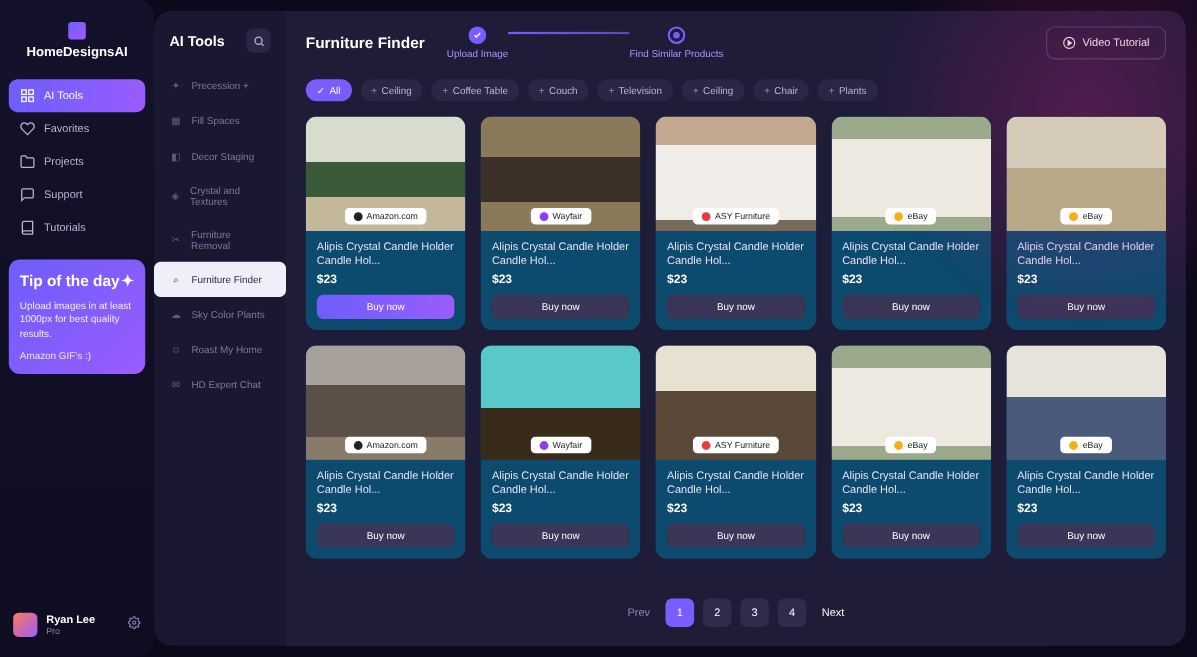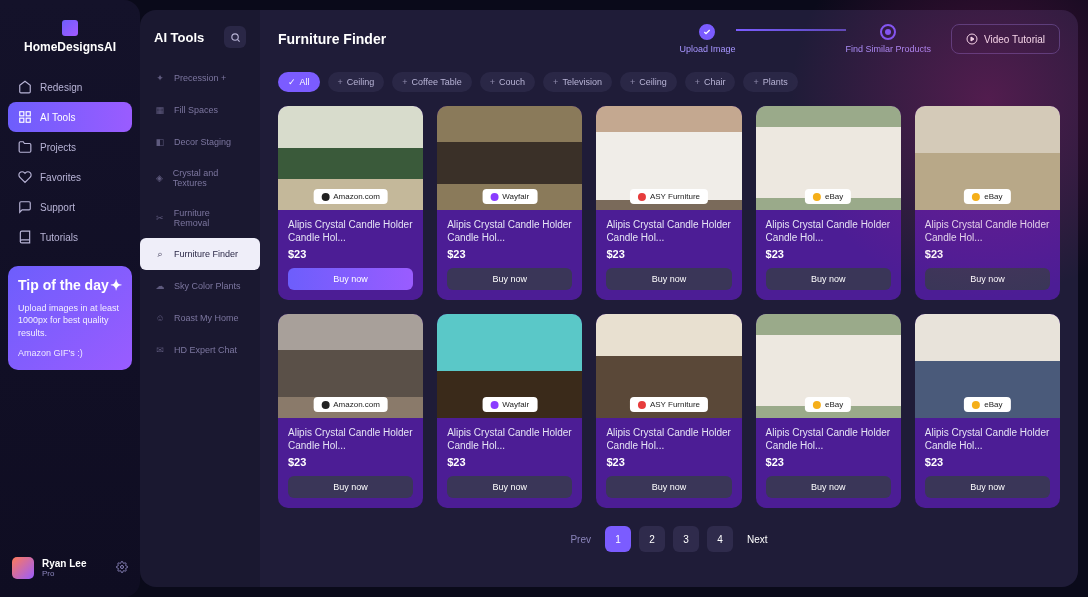--- a/index.html
+++ b/index.html
@@ -152,21 +152,21 @@
 }
 .main-header {
   display: flex;
   align-items: center;
   gap: 20px;
 }
 .page-title { font-size: 14px; font-weight: 700; }
 .stepper {
   flex: 1;
   display: flex;
-  justify-content: flex-end;
+  justify-content: flex-start;
   align-items: center;
   gap: 0;
 }
 .step {
   display: flex;
   flex-direction: column;
   align-items: center;
   font-size: 9px;
 }
 .step-circle {
@@ -217,21 +217,21 @@
   color: #fff;
 }
 .chip .plus { font-size: 9px; opacity: .7; }
 
 .grid {
   display: grid;
   grid-template-columns: repeat(5, 1fr);
   gap: 14px;
 }
 .card {
-  background: #4c1d95;
+  background: #0c4a6e;
   border-radius: 10px;
   overflow: hidden;
   display: flex;
   flex-direction: column;
 }
 .card-img {
   height: 104px;
   background: #4a5a4a;
   position: relative;
   background-size: cover;
@@ -271,21 +271,21 @@
 }
 .buy-btn.primary {
   background: linear-gradient(90deg,#6d5efc,#9a5cff);
 }
 
 .pagination {
   display: flex;
   justify-content: center;
   align-items: center;
   gap: 8px;
-  margin-top: 18px;
+  margin-top: 36px;
   font-size: 10px;
 }
 .page-btn {
   width: 26px; height: 26px;
   background: #2f2b4c;
   border-radius: 6px;
   display: flex; align-items: center; justify-content: center;
   cursor: pointer;
 }
 .page-btn.active { background: #7b5cff; }
@@ -306,54 +306,46 @@
 <body>
 
 <div class="app">
 
   <div class="sidebar1">
     <div class="logo">
       <span class="logo-icon"></span>
       <span>HomeDesignsAI</span>
     </div>
     <div id="side1-items">
-        <div class="side1-item">
-          <span class="side1-icon">
-            <svg width="14" height="14" viewBox="0 0 24 24" fill="none" stroke="currentColor" stroke-width="2">
-              <path d="M3 9l9-7 9 7v11a2 2 0 01-2 2H5a2 2 0 01-2-2z"></path>
-            </svg>
-          </span>
-          <span>Redesign</span>
-        </div>
         <div class="side1-item active">
           <span class="side1-icon">
             <svg width="14" height="14" viewBox="0 0 24 24" fill="none" stroke="currentColor" stroke-width="2">
               <rect x="3" y="3" width="7" height="7"></rect>
               <rect x="14" y="3" width="7" height="7"></rect>
               <rect x="14" y="14" width="7" height="7"></rect>
               <rect x="3" y="14" width="7" height="7"></rect>
             </svg>
           </span>
           <span>AI Tools</span>
         </div>
         <div class="side1-item">
           <span class="side1-icon">
             <svg width="14" height="14" viewBox="0 0 24 24" fill="none" stroke="currentColor" stroke-width="2">
+              <path d="M20.84 4.61a5.5 5.5 0 00-7.78 0L12 5.67l-1.06-1.06a5.5 5.5 0 00-7.78 7.78l1.06 1.06L12 21.23l7.78-7.78 1.06-1.06a5.5 5.5 0 000-7.78z"></path>
+            </svg>
+          </span>
+          <span>Favorites</span>
+        </div>
+        <div class="side1-item">
+          <span class="side1-icon">
+            <svg width="14" height="14" viewBox="0 0 24 24" fill="none" stroke="currentColor" stroke-width="2">
               <path d="M22 19a2 2 0 01-2 2H4a2 2 0 01-2-2V5a2 2 0 012-2h5l2 3h9a2 2 0 012 2z"></path>
             </svg>
           </span>
           <span>Projects</span>
-        </div>
-        <div class="side1-item">
-          <span class="side1-icon">
-            <svg width="14" height="14" viewBox="0 0 24 24" fill="none" stroke="currentColor" stroke-width="2">
-              <path d="M20.84 4.61a5.5 5.5 0 00-7.78 0L12 5.67l-1.06-1.06a5.5 5.5 0 00-7.78 7.78l1.06 1.06L12 21.23l7.78-7.78 1.06-1.06a5.5 5.5 0 000-7.78z"></path>
-            </svg>
-          </span>
-          <span>Favorites</span>
         </div>
         <div class="side1-item">
           <span class="side1-icon">
             <svg width="14" height="14" viewBox="0 0 24 24" fill="none" stroke="currentColor" stroke-width="2">
               <path d="M21 15a2 2 0 01-2 2H7l-4 4V5a2 2 0 012-2h14a2 2 0 012 2z"></path>
             </svg>
           </span>
           <span>Support</span>
         </div>
         <div class="side1-item">

